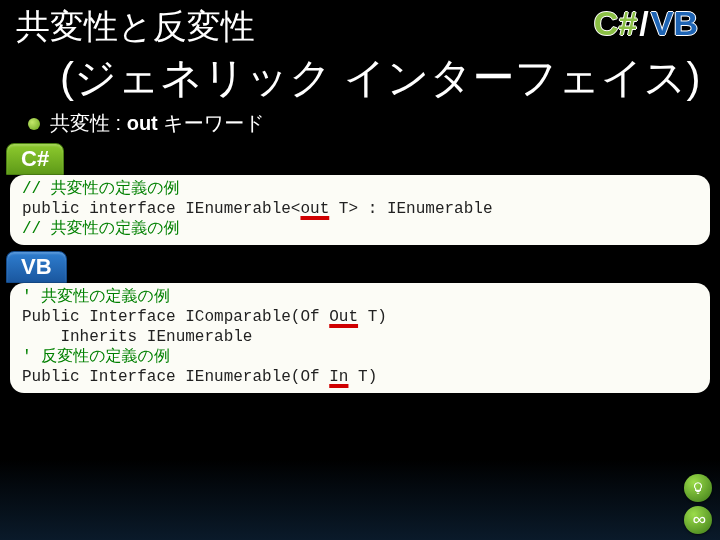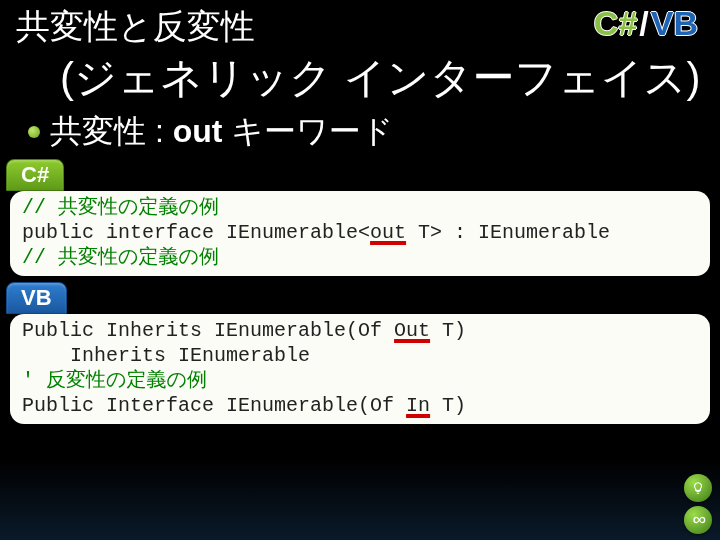--- a/index.html
+++ b/index.html
@@ -56,21 +56,21 @@
     font-weight: 400;
     color: #fff;
     padding: 0 16px 4px 60px;
   }
   .bullets {
     padding: 0 16px 6px 28px;
   }
   .bullet {
     display: flex;
     align-items: center;
-    font-size: 32px;
+    font-size: 20px;
     color: #fff;
     line-height: 1.35;
   }
   .bullet::before {
     content: "";
     width: 12px;
     height: 12px;
     border-radius: 50%;
     background: radial-gradient(circle at 35% 35%, #c4e86b, #6aa51e);
     margin-right: 10px;
@@ -95,21 +95,21 @@
     background: linear-gradient(to bottom, #2f7ed0, #1a579f);
     border-color: #134a8a;
   }
   .code-box {
     background: #fcfcf6;
     color: #222;
     border-radius: 14px;
     margin: 0 10px 6px 10px;
     padding: 4px 12px 6px 12px;
     font-family: Consolas, "Courier New", monospace;
-    font-size: 20px;
+    font-size: 16px;
     line-height: 1.25;
     box-shadow: 0 2px 4px rgba(0,0,0,0.4);
     position: relative;
   }
   .code-line {
     white-space: pre;
   }
   .green { color: #008000; }
   .underline {
     text-decoration: underline;
@@ -163,21 +163,22 @@
 
   <div class="tab">C#</div>
   <div class="code-box">
     <div class="code-line green">// 共変性の定義の例</div>
     <div class="code-line"><span>public interface IEnumerable&lt;</span><span class="underline">out</span><span> T&gt; : IEnumerable</span></div>
     <div class="code-line green">// 共変性の定義の例</div>
   </div>
 
   <div class="tab vb">VB</div>
   <div class="code-box">
-    <div class="code-line"><span>Public Inherits IEnumerable(Of </span><span class="underline">Out</span><span> T)</span></div>
+    <div class="code-line green">' 共変性の定義の例</div>
+    <div class="code-line"><span>Public Interface IComparable(Of </span><span class="underline">Out</span><span> T)</span></div>
     <div class="code-line">    Inherits IEnumerable</div>
     <div class="code-line green">' 反変性の定義の例</div>
     <div class="code-line"><span>Public Interface IEnumerable(Of </span><span class="underline">In</span><span> T)</span></div>
   </div>
 
   <div class="corner-icons">
     <div class="dot">
       <svg width="14" height="14" viewBox="0 0 24 24" fill="none" stroke="#fff" stroke-width="2">
           <path d="M9 18h6M10 21h4M12 3a6 6 0 00-4 10.5V16h8v-2.5A6 6 0 0012 3z"></path>
         </svg>

